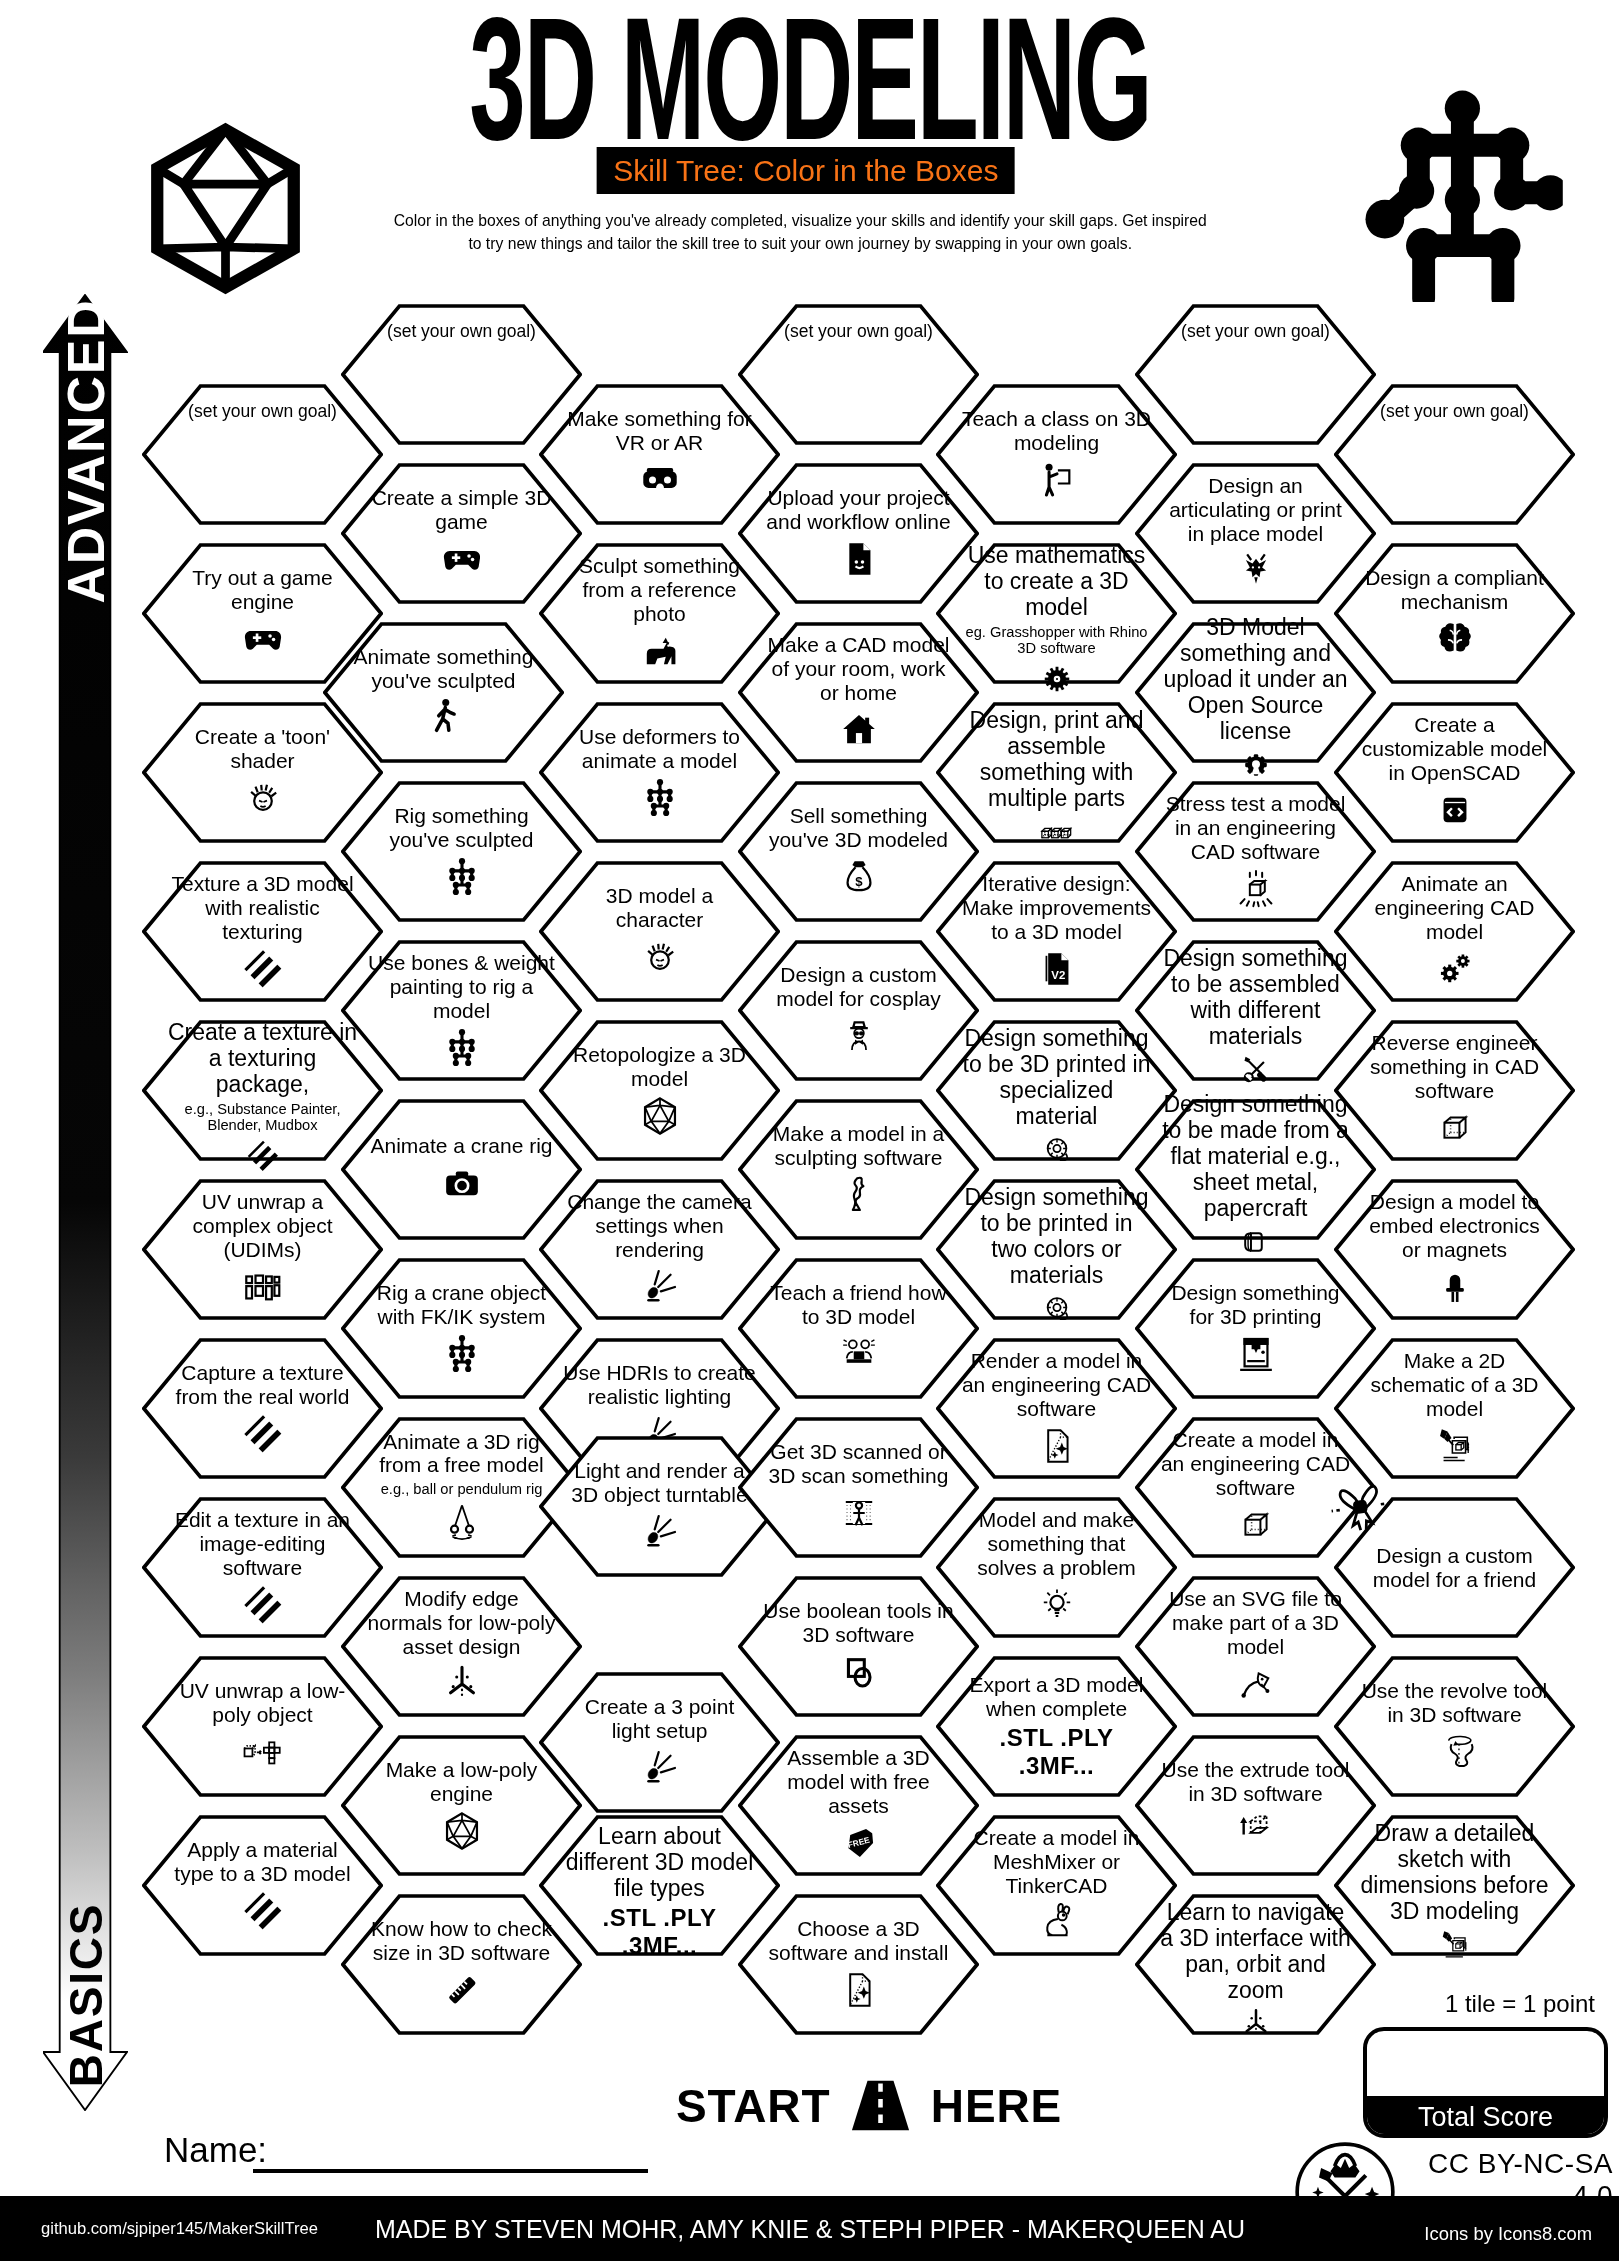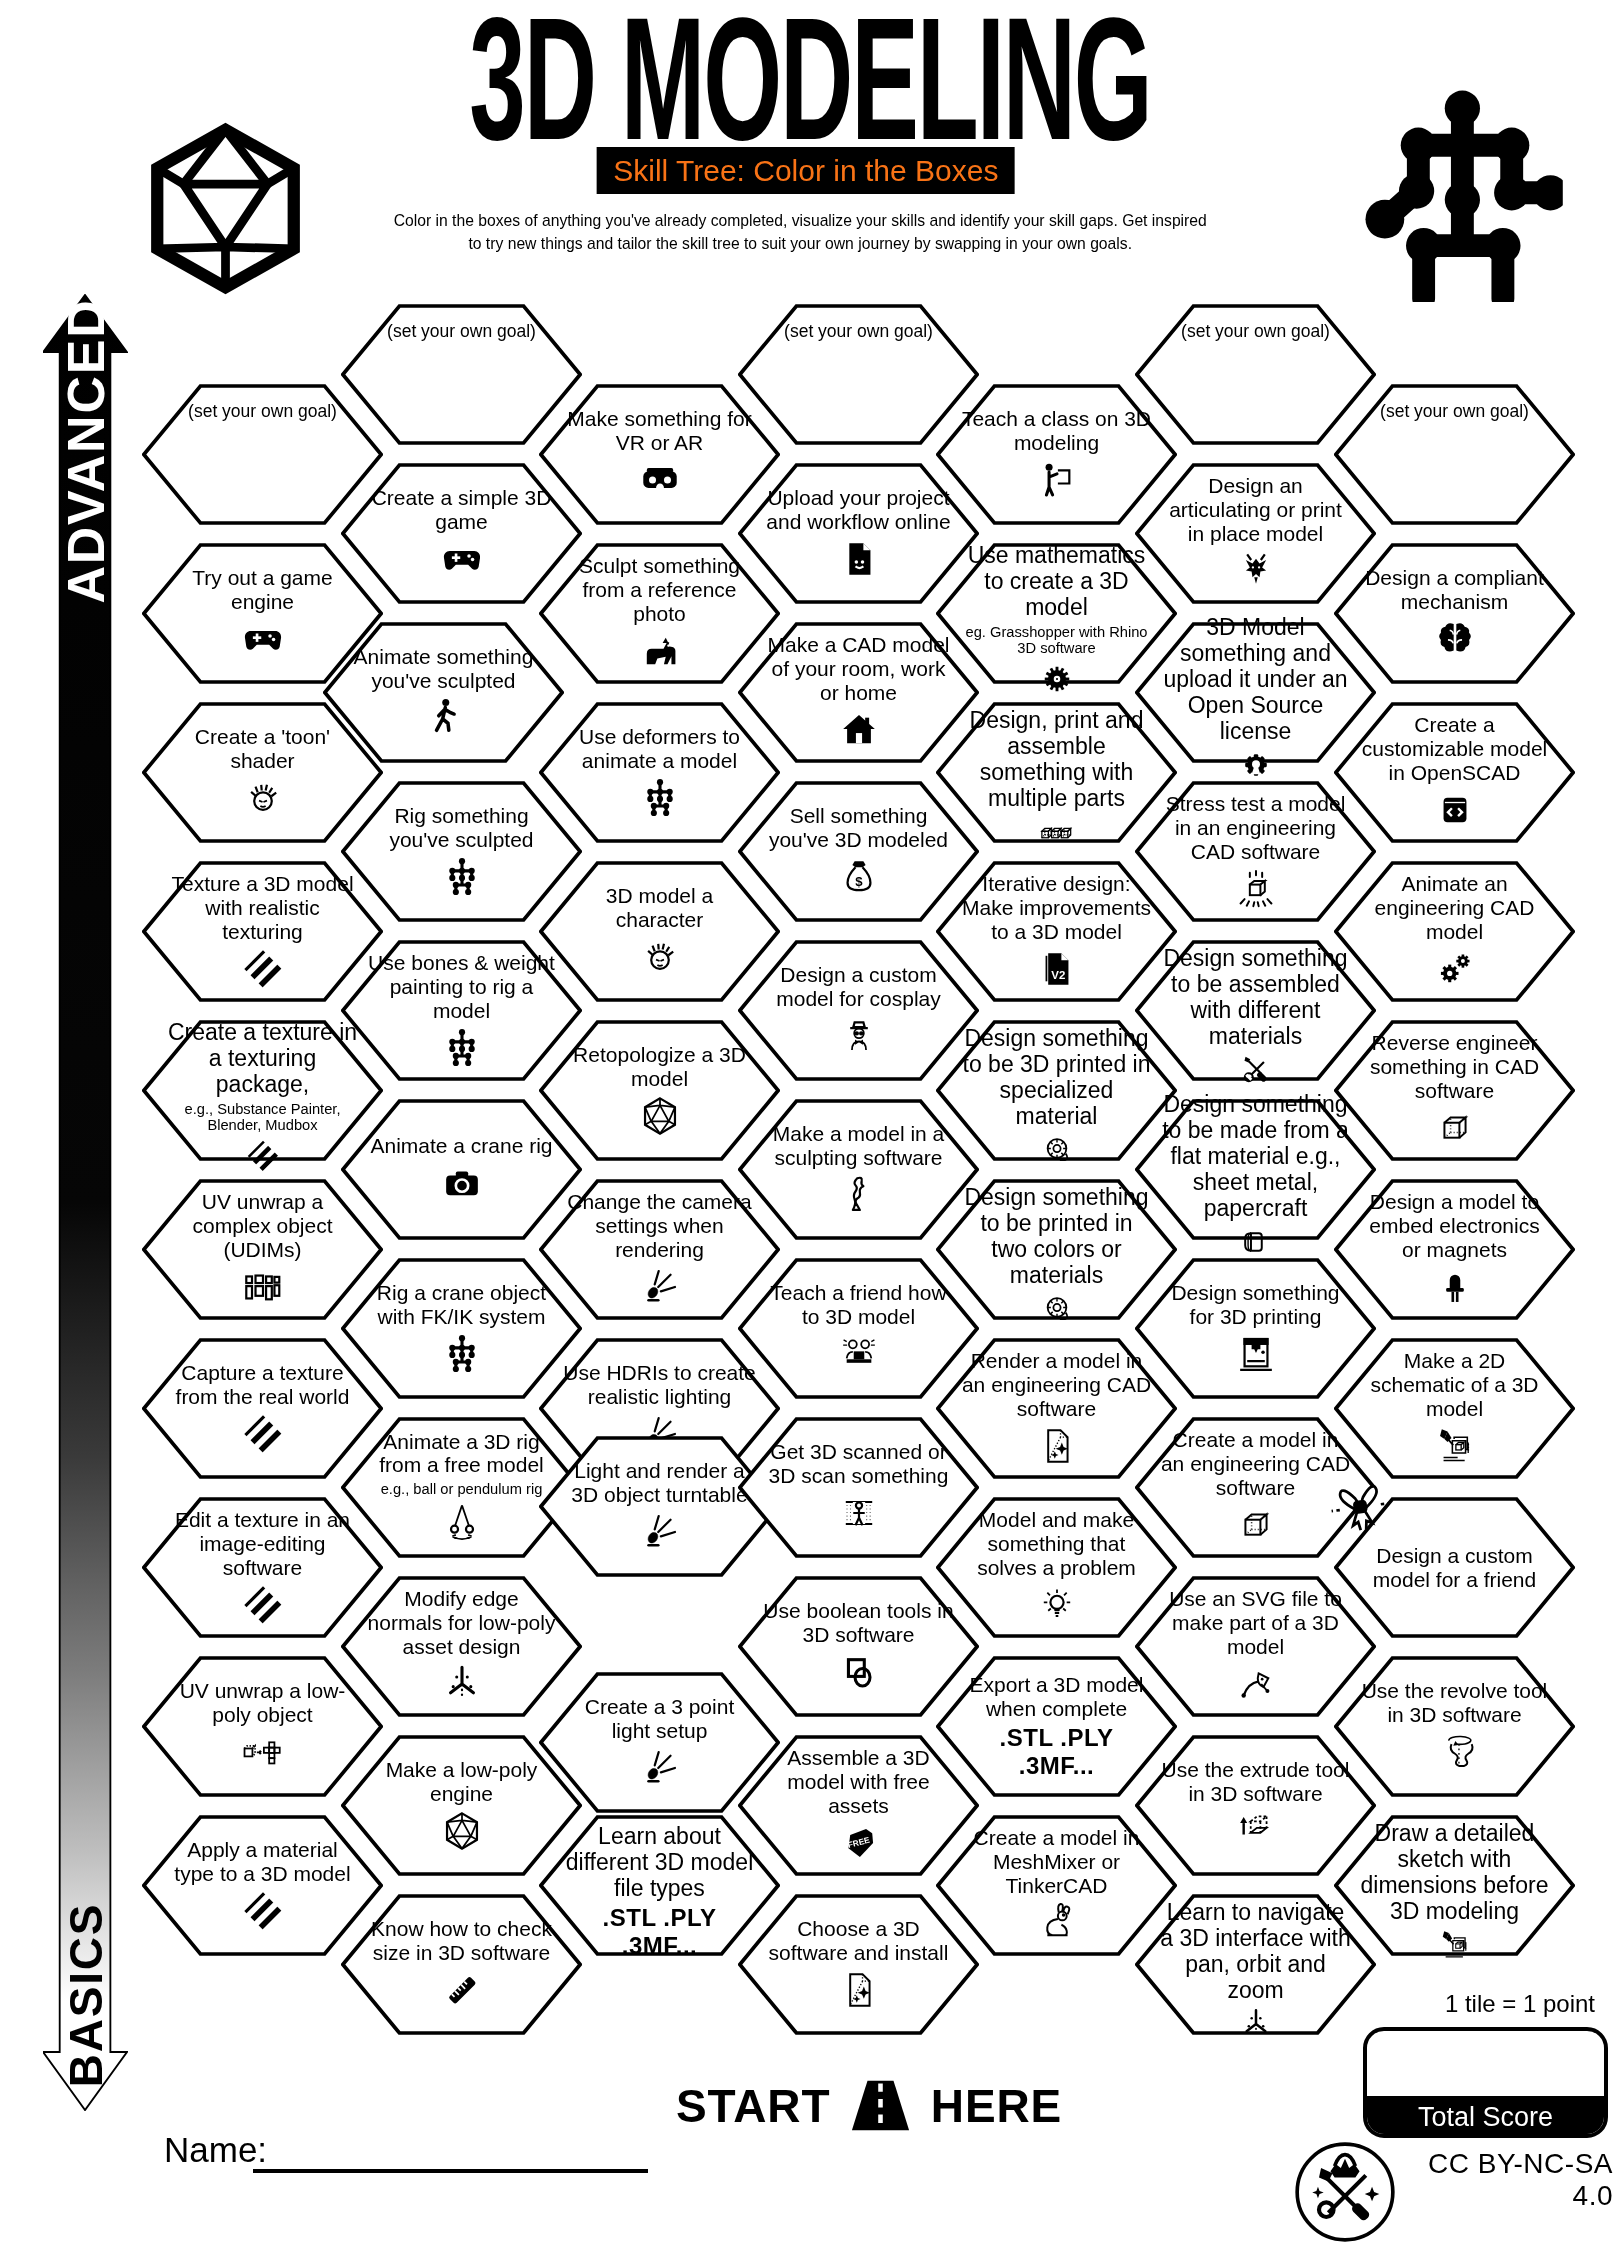--- a/index.html
+++ b/index.html
@@ -1319,15 +1319,20 @@
   <div class="abs name-row">Name:</div>
   <div class="abs name-line"></div>
 
   <div class="abs cc-badge">
     <svg width="104" height="104" viewBox="0 0 100 100">
         <use href="#i-badge"></use>
       </svg>
   </div>
   <div class="abs cc-text">CC BY-NC-SA 4.0</div>
 
+  <div class="abs footer-bar">
+    <div class="f-left">github.com/sjpiper145/MakerSkillTree</div>
+    <div class="f-center">MADE BY STEVEN MOHR, AMY KNIE &amp; STEPH PIPER  -  MAKERQUEEN AU</div>
+    <div class="f-right">Icons by Icons8.com</div>
+  </div>
 
 </div>
 
 
 </body></html>

